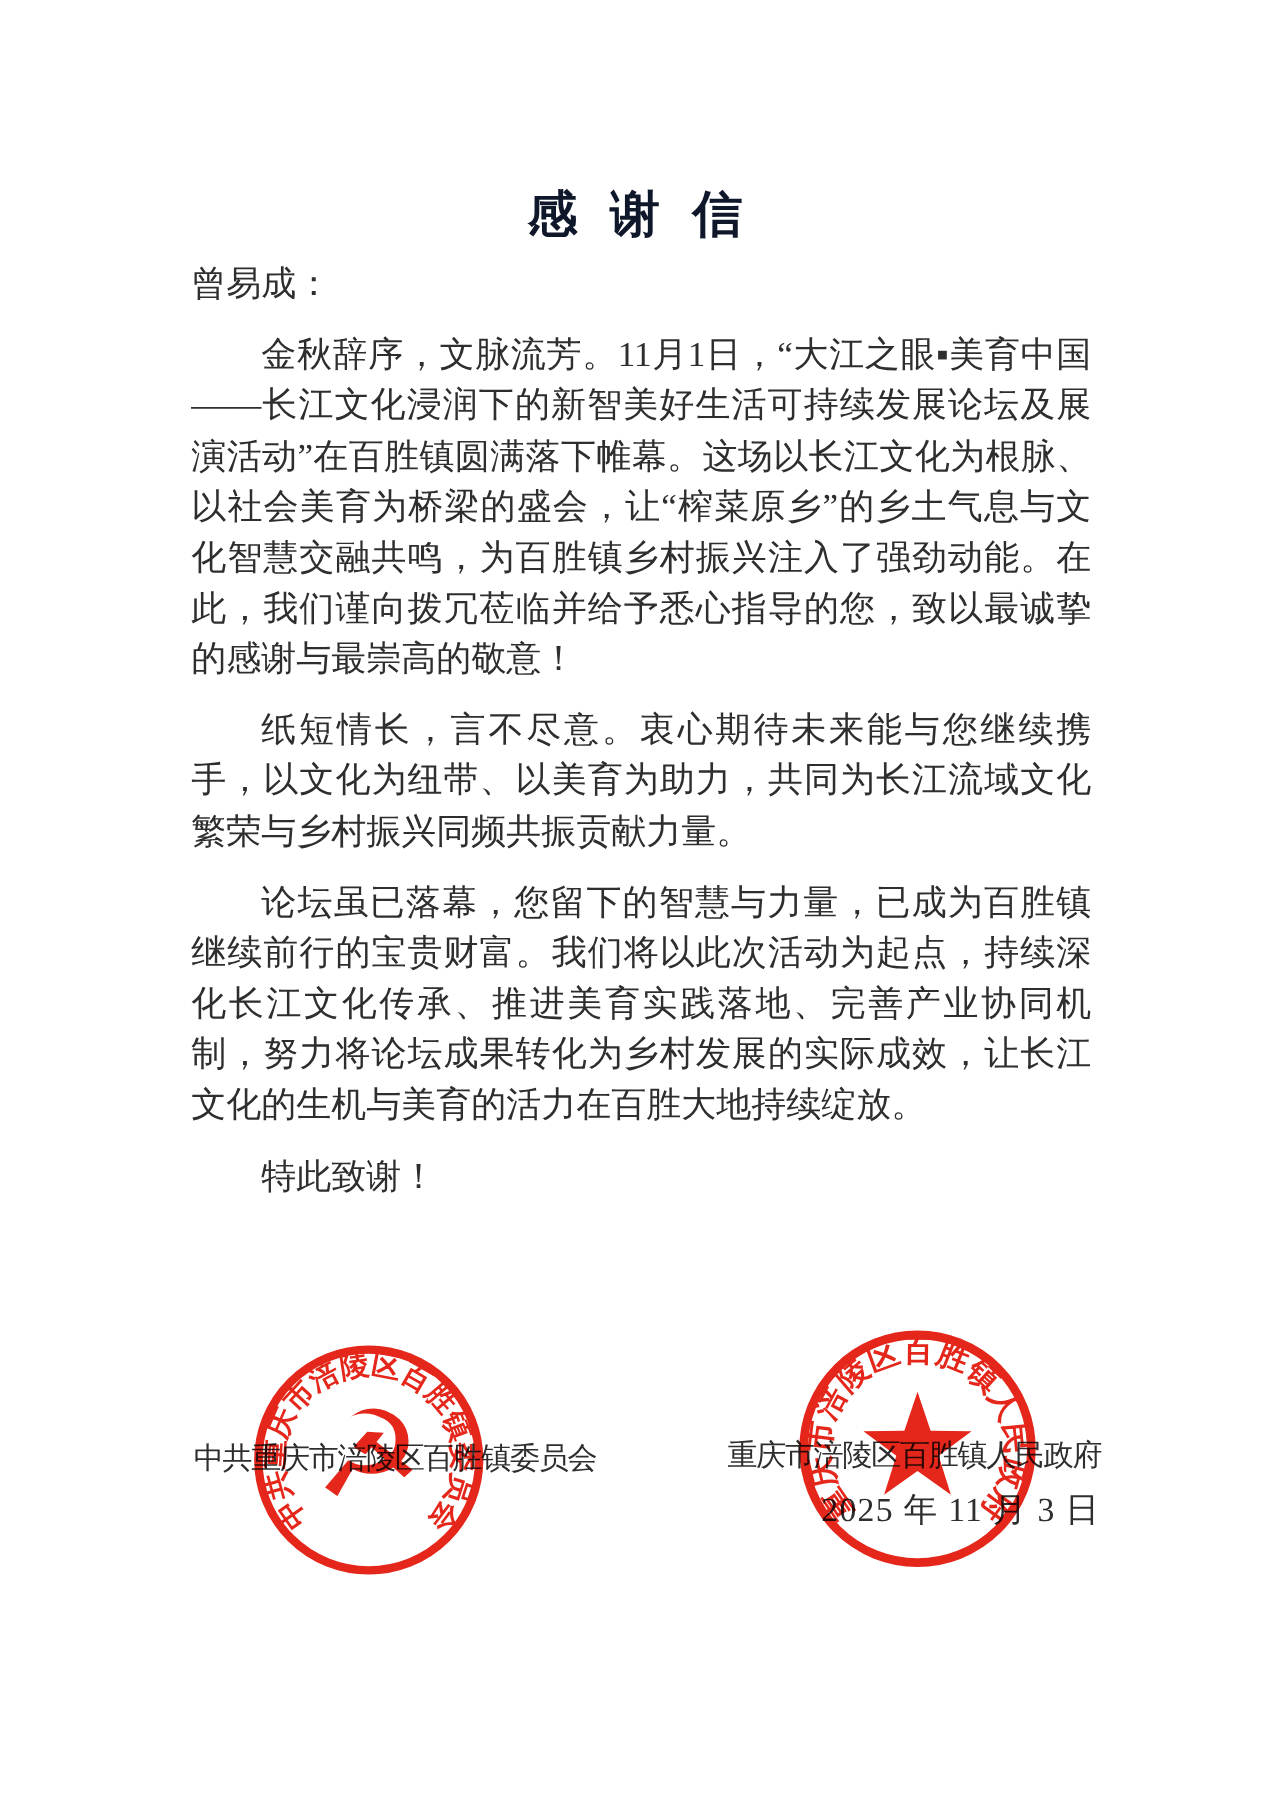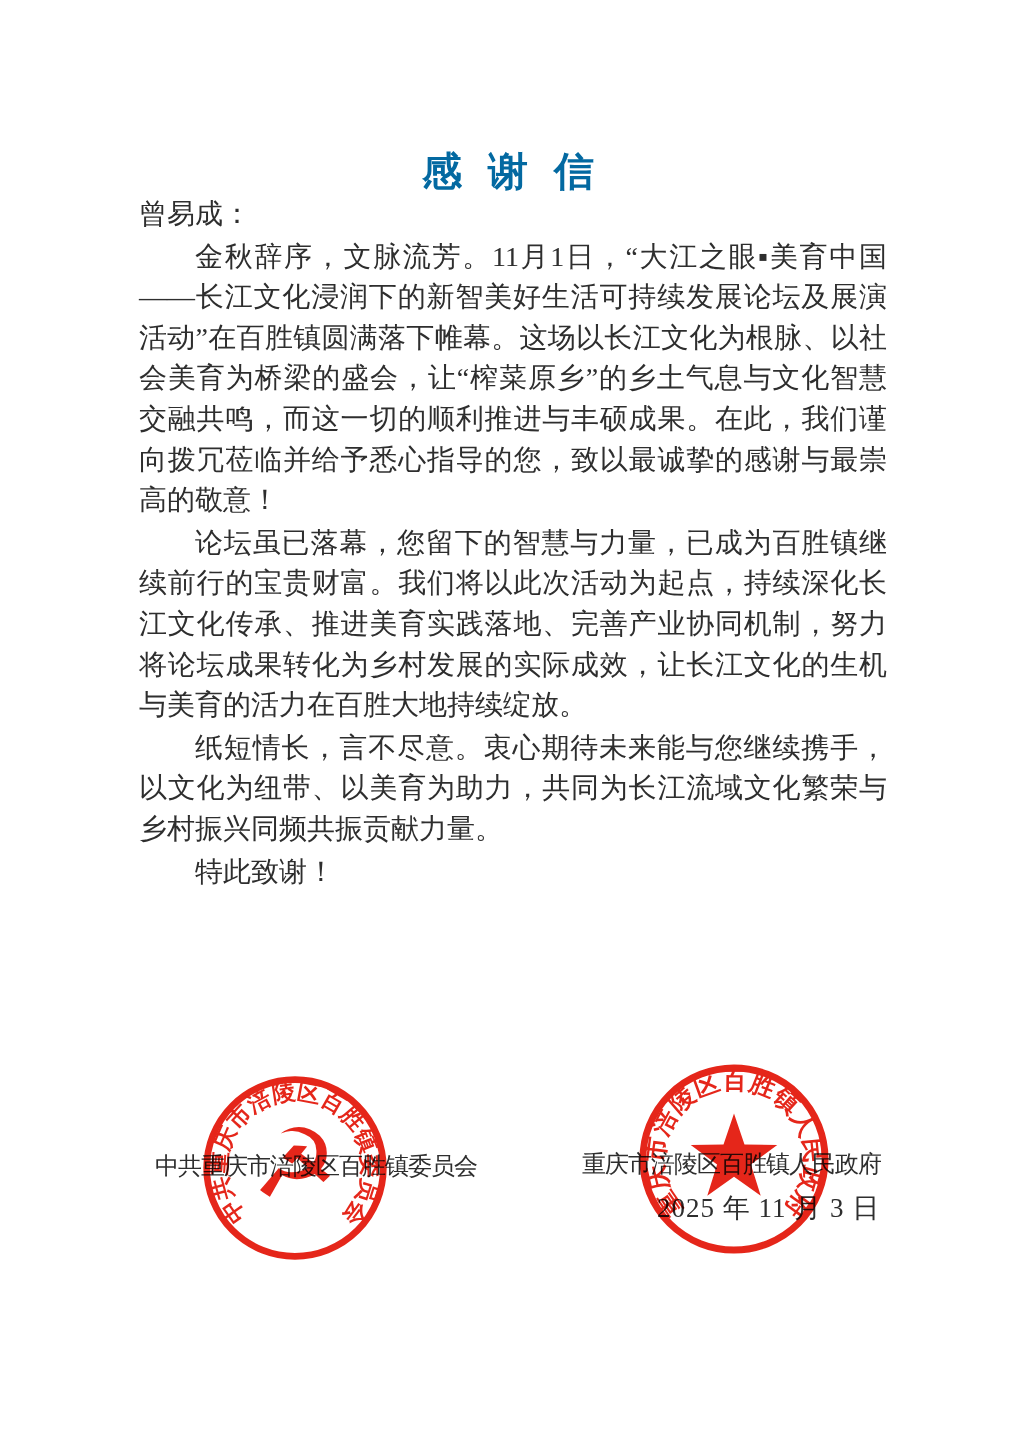--- a/index.html
+++ b/index.html
@@ -7,31 +7,31 @@
     position:relative;
     width:1024px;height:1448px;
     background:#ffffff;
     overflow:hidden;
     font-family:"Liberation Serif","DejaVu Serif",serif;
     color:#2e2e2e;
   }
   .title{
     position:absolute;top:144px;left:0;width:100%;
     margin:0;text-align:center;
-    font-size:40px;font-weight:bold;color:#0369a1;
+    font-size:40px;font-weight:bold;color:#0f172a;
     letter-spacing:8px;
     font-family:"Liberation Serif","DejaVu Serif",serif;
   }
   .letter-body{
     position:absolute;left:137px;top:192px;width:752px;
     font-size:28px;line-height:40.6px;
     text-align:justify;
     color:#2e2e2e;
   }
-  .letter-body p{margin:2px;padding:0;}
+  .letter-body p{margin:16px;padding:0;}
   .salutation{text-indent:0;}
   .para{text-indent:56px;}
   .closing{text-indent:56px;}
   .sig{
     position:absolute;
     font-size:24px;color:#2e2e2e;
     letter-spacing:-1px;
     white-space:nowrap;
   }
   .sig-left{left:155px;top:1150px;}
@@ -63,23 +63,23 @@
 </style>
 </head>
 <body>
 
 <div class="page">
 
   <h1 class="title">感 谢 信</h1>
 
   <div class="letter-body">
     <p class="salutation">曾易成：</p>
-    <p class="para">金秋辞序，文脉流芳。11月1日，“大江之眼▪美育中国——长江文化浸润下的新智美好生活可持续发展论坛及展演活动”在百胜镇圆满落下帷幕。这场以长江文化为根脉、以社会美育为桥梁的盛会，让“榨菜原乡”的乡土气息与文化智慧交融共鸣，而这一切的顺利推进与丰硕成果。在此，我们谨向拨冗莅临并给予悉心指导的您，致以最诚挚的感谢与最崇高的敬意！</p>
+    <p class="para">金秋辞序，文脉流芳。11月1日，“大江之眼▪美育中国——长江文化浸润下的新智美好生活可持续发展论坛及展演活动”在百胜镇圆满落下帷幕。这场以长江文化为根脉、以社会美育为桥梁的盛会，让“榨菜原乡”的乡土气息与文化智慧交融共鸣，为百胜镇乡村振兴注入了强劲动能。在此，我们谨向拨冗莅临并给予悉心指导的您，致以最诚挚的感谢与最崇高的敬意！</p>
+    <p class="para">纸短情长，言不尽意。衷心期待未来能与您继续携手，以文化为纽带、以美育为助力，共同为长江流域文化繁荣与乡村振兴同频共振贡献力量。</p>
     <p class="para">论坛虽已落幕，您留下的智慧与力量，已成为百胜镇继续前行的宝贵财富。我们将以此次活动为起点，持续深化长江文化传承、推进美育实践落地、完善产业协同机制，努力将论坛成果转化为乡村发展的实际成效，让长江文化的生机与美育的活力在百胜大地持续绽放。</p>
-    <p class="para">纸短情长，言不尽意。衷心期待未来能与您继续携手，以文化为纽带、以美育为助力，共同为长江流域文化繁荣与乡村振兴同频共振贡献力量。</p>
     <p class="closing">特此致谢！</p>
   </div>
 
   <div class="sig sig-left">中共重庆市涪陵区百胜镇委员会</div>
   <div class="sig sig-right">重庆市涪陵区百胜镇人民政府</div>
   <div class="sig sig-date">2025 年 11 月 3 日</div>
 
   <svg class="seal seal-left" viewBox="-100 -100 200 200" xmlns="http://www.w3.org/2000/svg">
     <circle class="ring" cx="0" cy="0" r="92"></circle>
     <path id="ringPathL" d="M 0,71 A 71,71 0 1 1 71,0 A 71,71 0 0 1 0,71" fill="none"></path>

